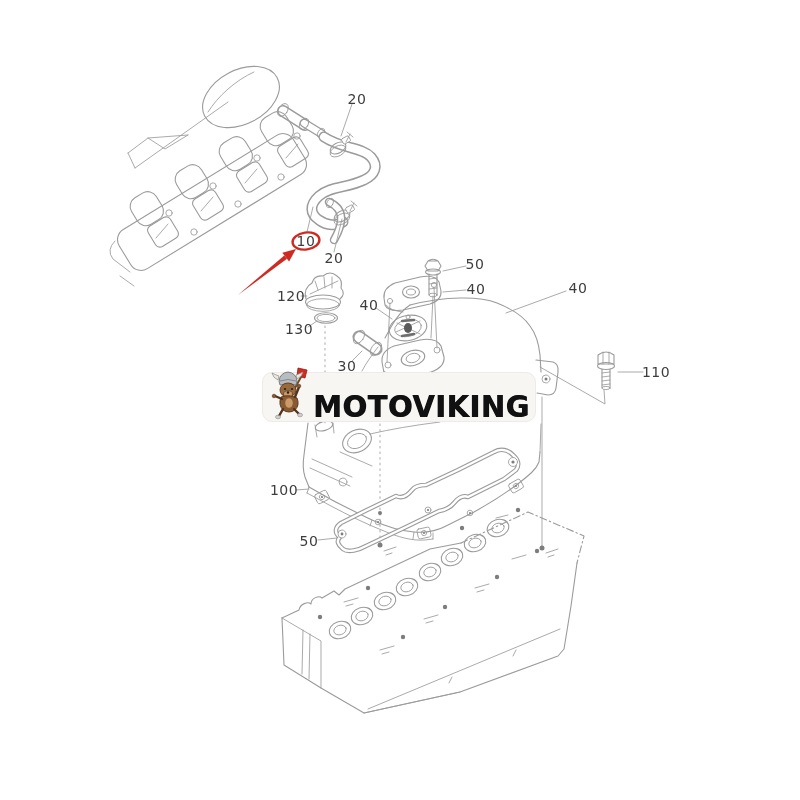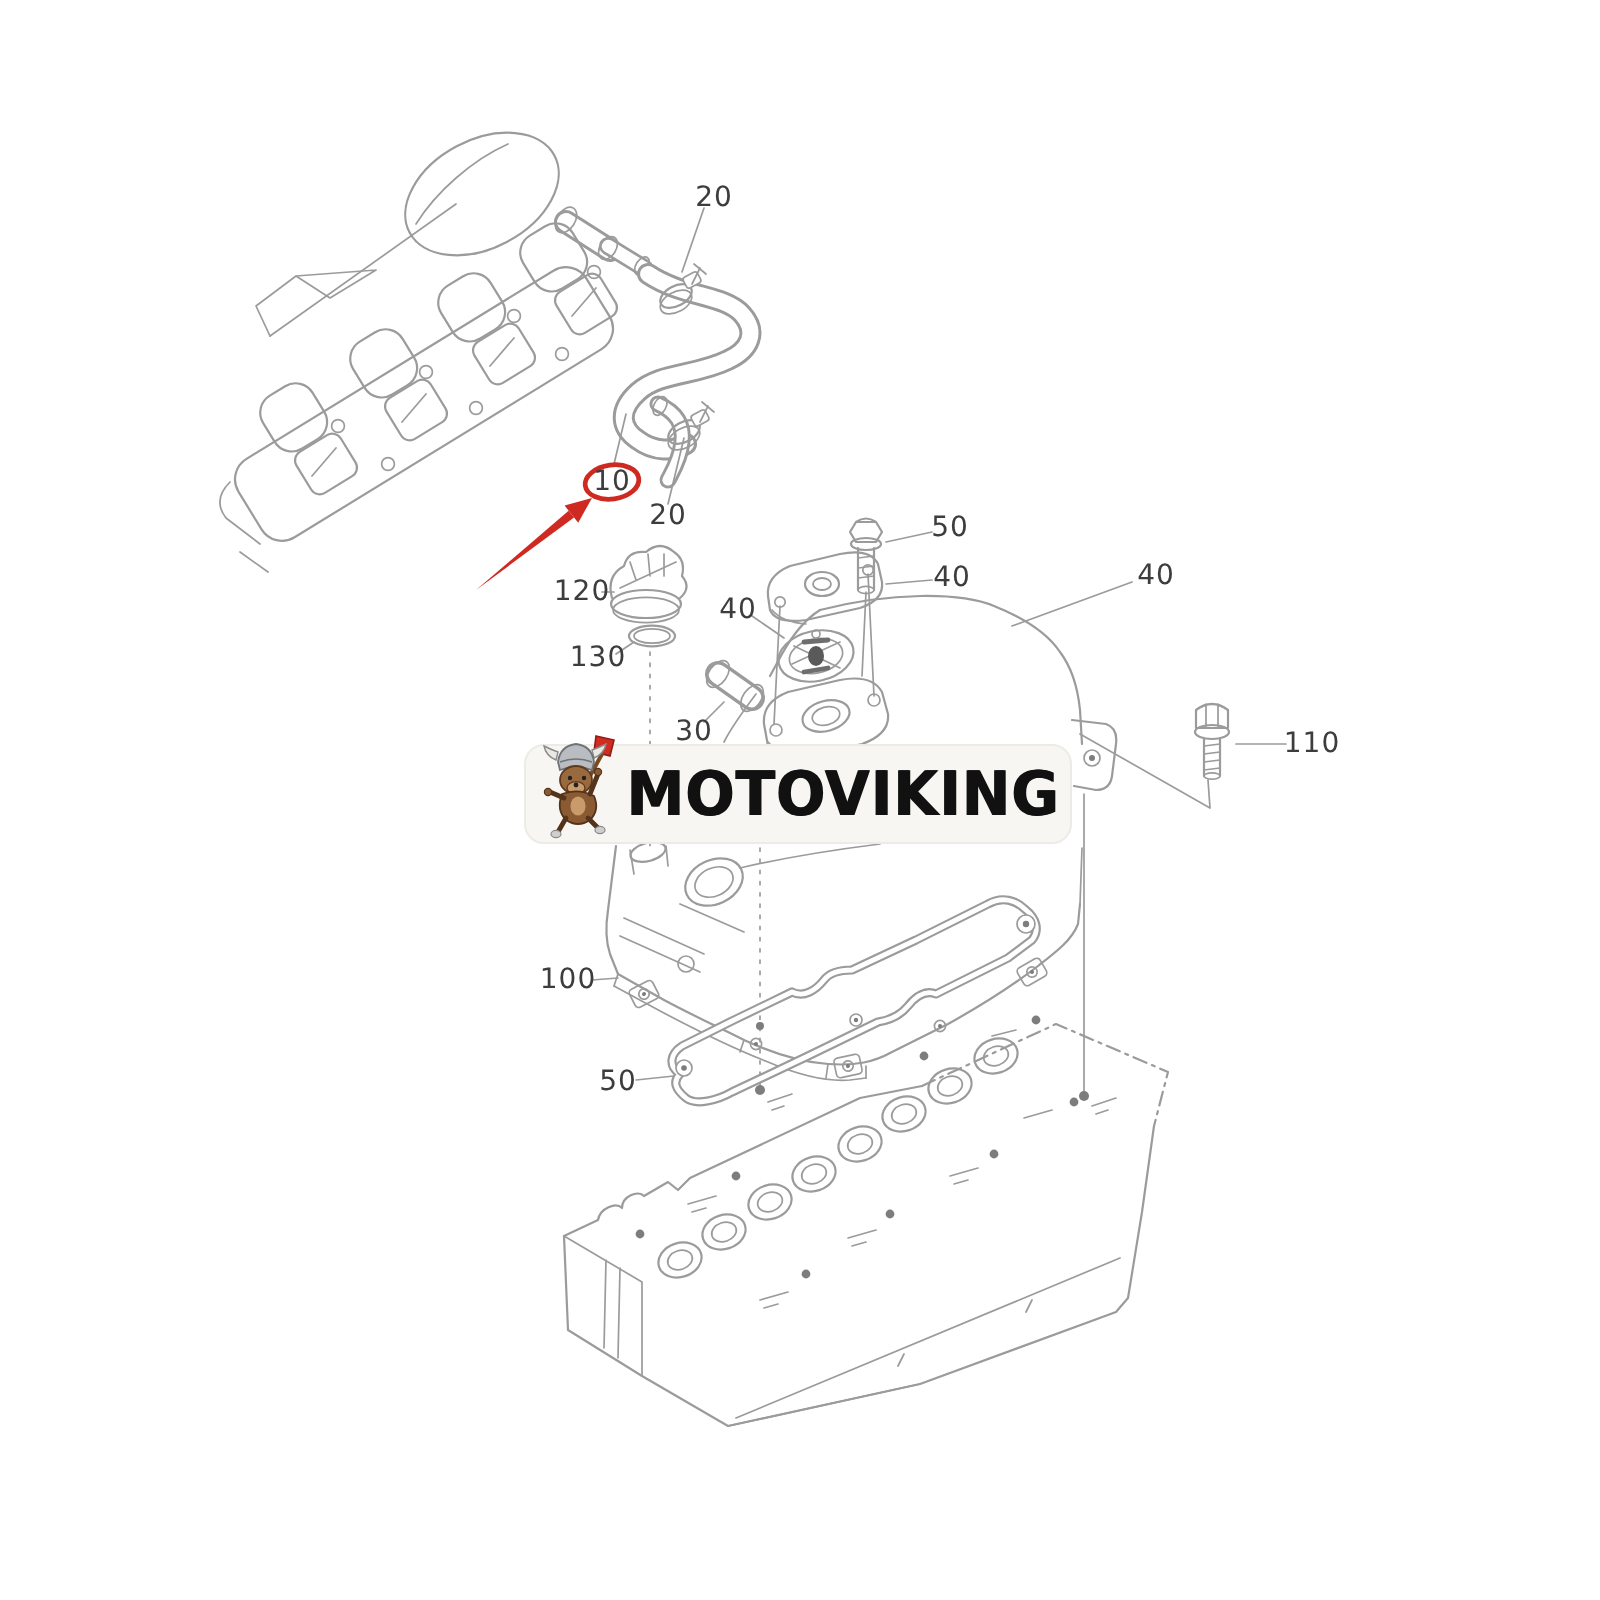--- a/index.html
+++ b/index.html
@@ -19,21 +19,21 @@
   .dot{fill:#7d7d7d;stroke:none;}
   .redf{fill:var(--highlight_red);stroke:none;}
   .wh{fill:#ffffff;}
   .callout{
     position:absolute;z-index:4;transform:translate(-50%,-50%);
     font-size:14px;color:var(--label);letter-spacing:0.5px;white-space:nowrap;
   }
   .banner{
     position:absolute;left:262px;top:372px;width:274px;height:50px;z-index:3;
     background:var(--watermark_bg);border:1px solid #edebe6;border-radius:10px;
-    display:flex;align-items:center;box-sizing:border-box;
+    display:flex;align-items:flex-end;box-sizing:border-box;
   }
   .banner .mascot{overflow:visible;margin:-8px 0 0 3px;flex:0 0 auto;}
   .wm-text{
     color:var(--watermark_text);font-weight:bold;font-size:29px;line-height:1;
     letter-spacing:0.5px;margin-left:1px;transform:scaleY(1.06);
     text-shadow:0.6px 0 currentColor;
   }
 </style>
 </head>
 <body>

